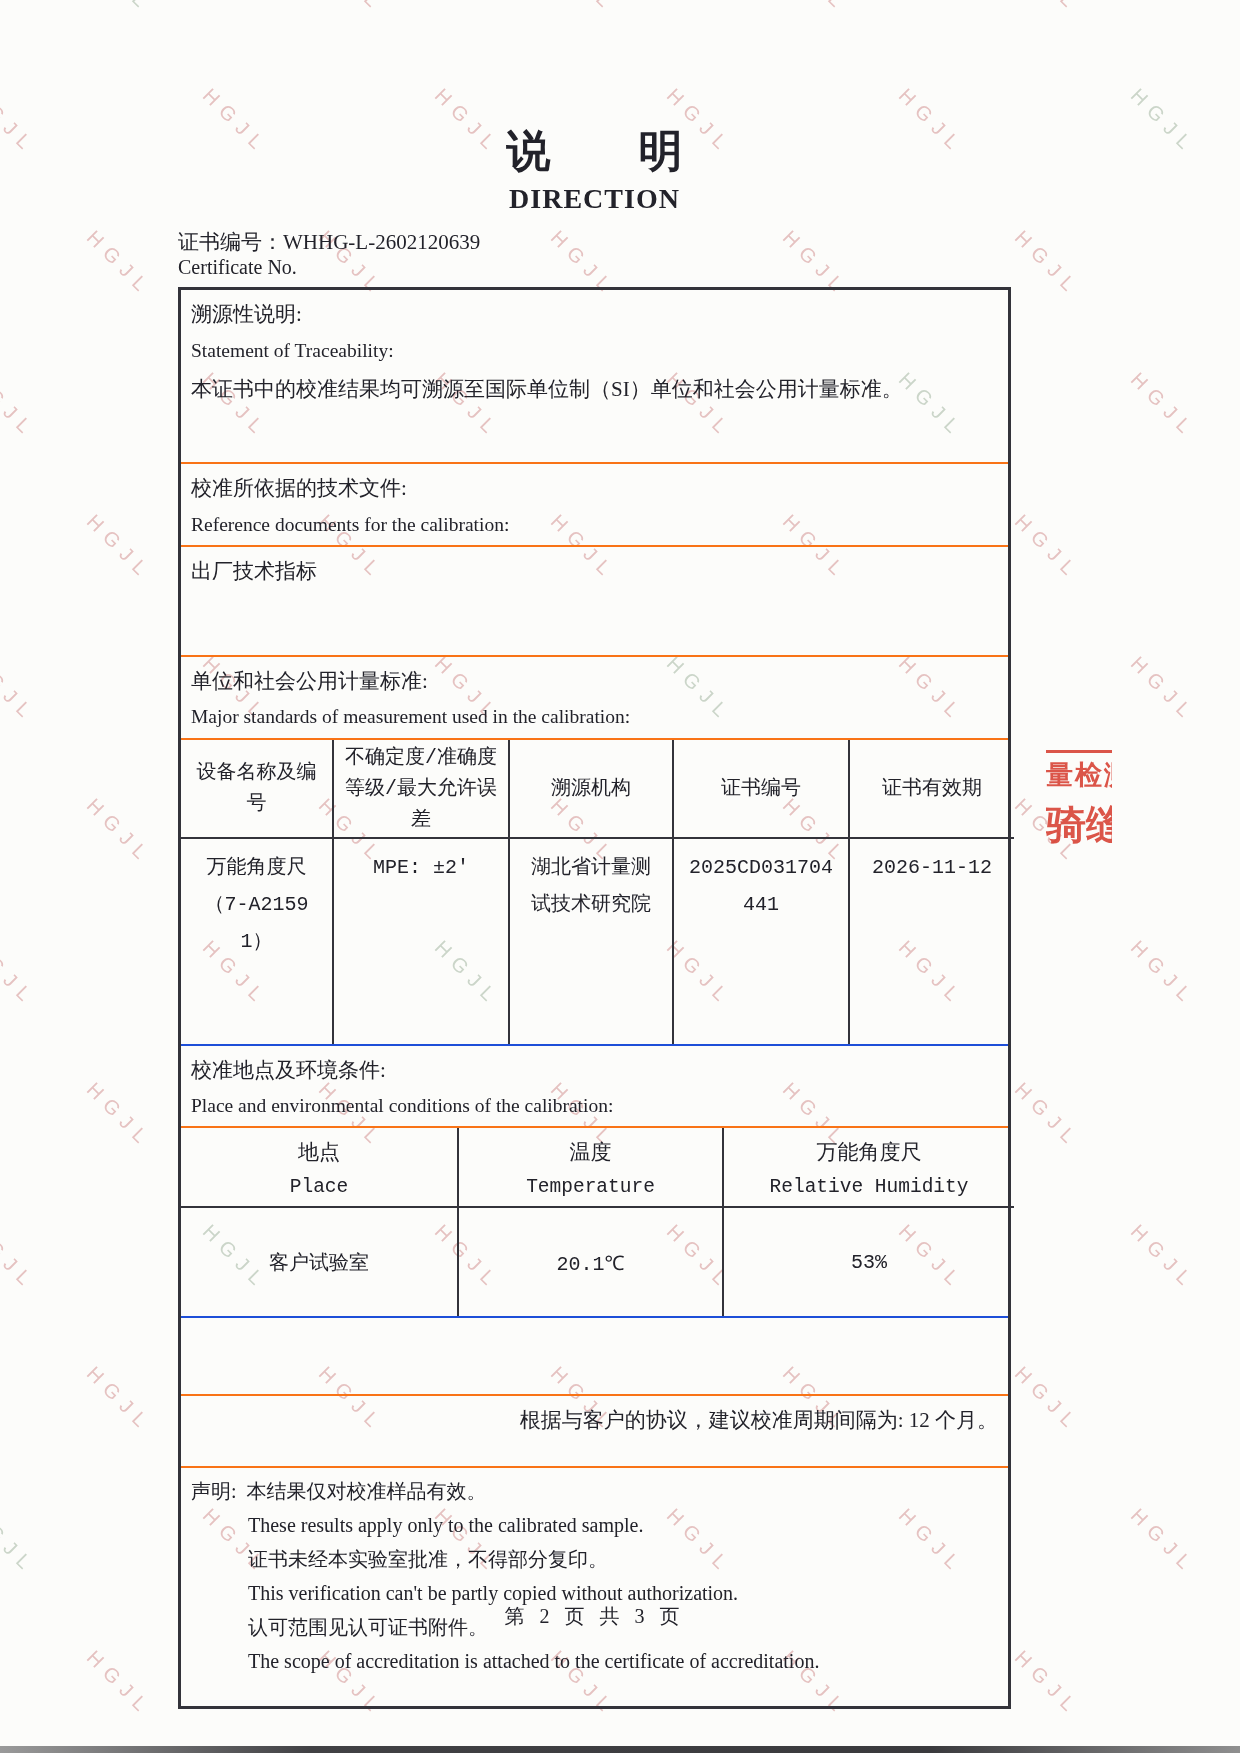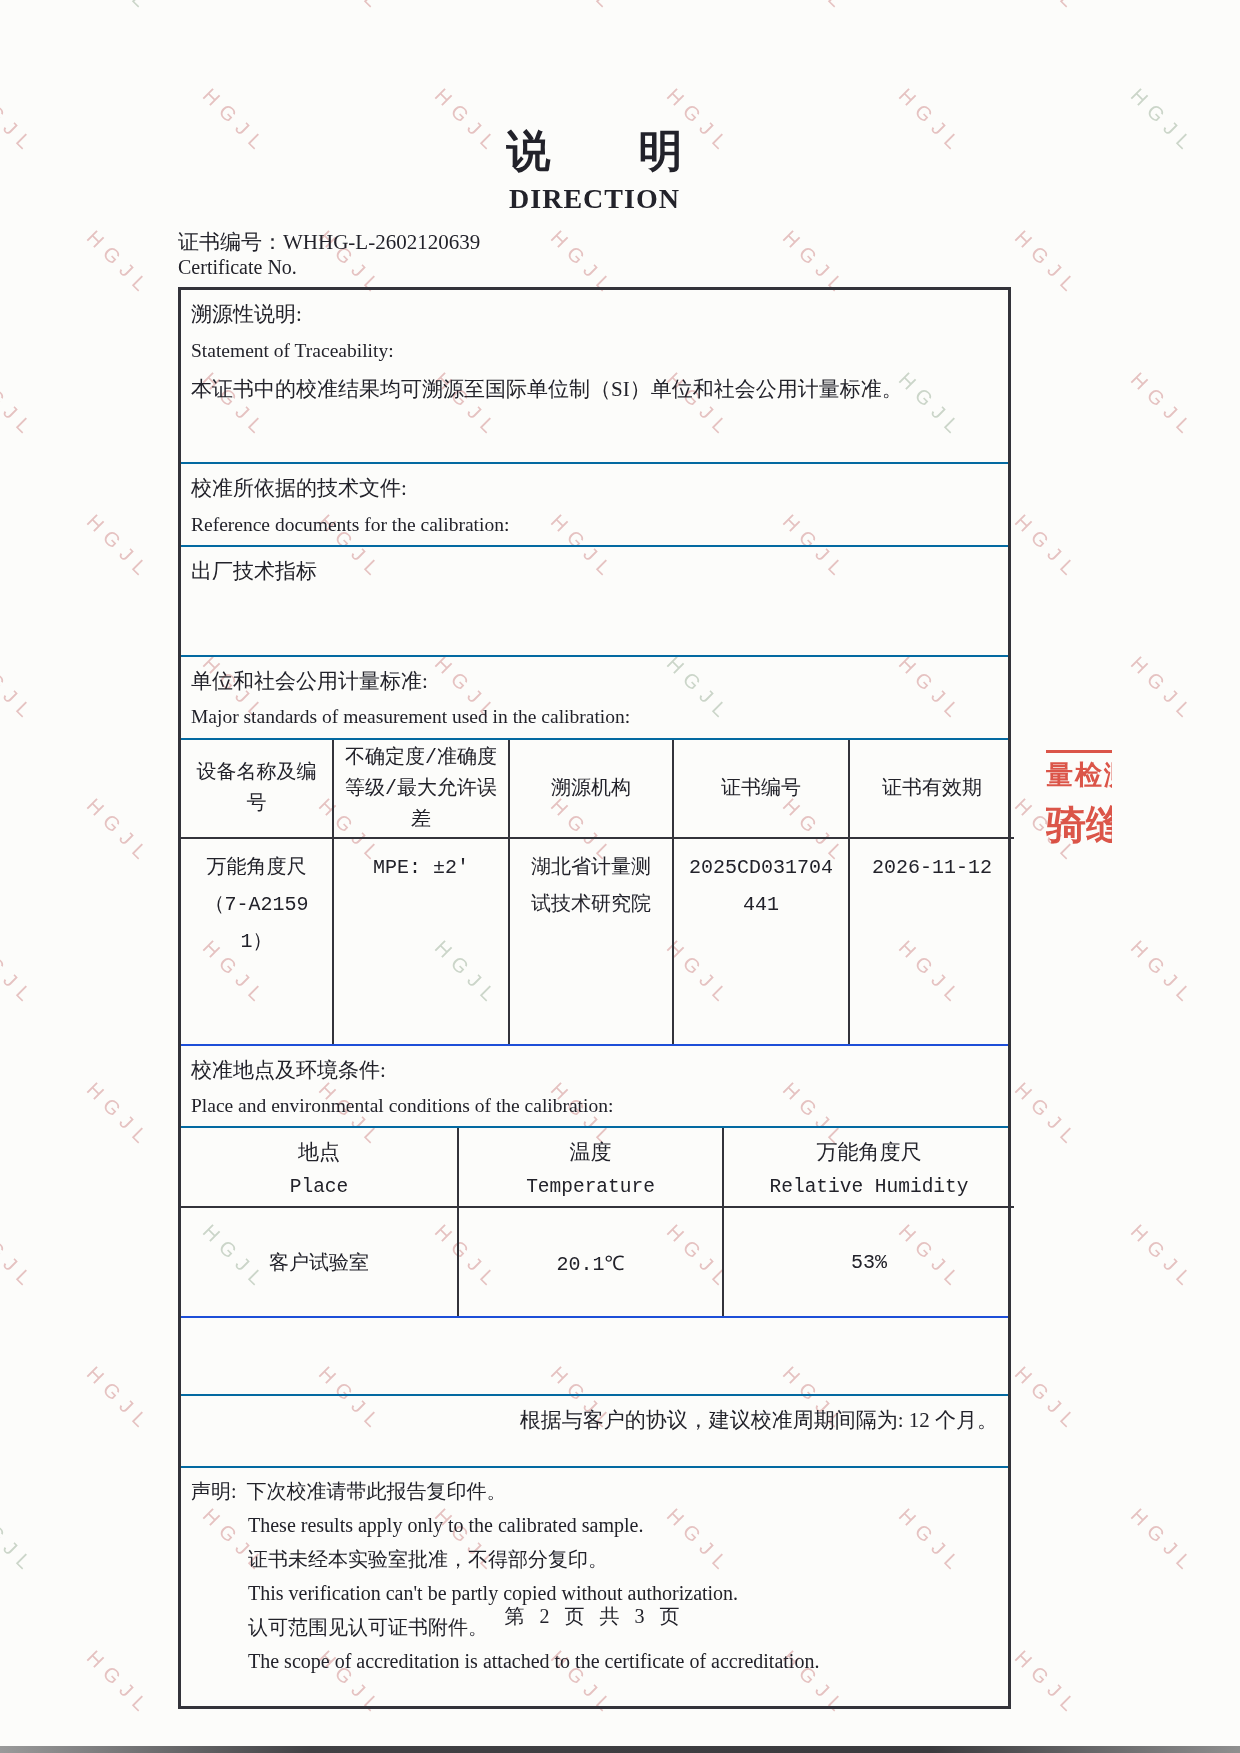--- a/index.html
+++ b/index.html
@@ -16,21 +16,21 @@
     font-size:20px; letter-spacing:8px; transform:rotate(45deg);
     opacity:.5; white-space:nowrap; user-select:none;
   }
   
   .doc { position:absolute; left:178px; top:128px; width:833px; z-index:1; }
   .title-cn { margin:0 0 8px; text-align:center; font-size:44px; font-weight:600; line-height:1.1; }
   .title-en { margin:0 0 14px; text-align:center; font-size:28px; font-weight:700; letter-spacing:1px; line-height:1.1; }
   .certno-cn { font-size:21px; line-height:1.25; }
   .certno-en { font-size:20px; line-height:1.25; margin-bottom:7px; }
   .box { border:3px solid #33333a; }
-  .sec { border-bottom:2px solid #0369a1; padding:6px 10px 8px; }
+  .sec { border-bottom:2px solid #f97316; padding:6px 10px 8px; }
   .sec:last-child { border-bottom:none; }
   .cn  { margin:5px 0 9px; font-size:21px; line-height:1.3; }
   .en  { margin:0; font-size:19.5px; line-height:1.3; }
   .body-line { margin:13px 0 0; font-size:21px; line-height:1.3; }
   .sec.traceability { min-height:158px; }
   .sec.reference    { min-height:64px; }
   .sec.factory      { min-height:94px; }
   .sec.std-label    { min-height:66px; }
   .sec.env-label    { min-height:66px; }
   .sec.remarks      { min-height:62px; }
@@ -250,21 +250,21 @@
 
       <div class="sec remarks">
       </div>
 
       <div class="sec interval">
         <p class="cn">根据与客户的协议，建议校准周期间隔为: 12 个月。</p>
       </div>
 
       <div class="sec statement">
         <div class="stmt-line first">
-          <span class="lbl">声明:</span><span>下次校准请带此报告复印件。</span>
+          <span class="lbl">声明:</span><span>本结果仅对校准样品有效。</span>
         </div>
         <div class="stmt-line indent">These results apply only to the calibrated sample.</div>
         <div class="stmt-line indent">证书未经本实验室批准，不得部分复印。</div>
         <div class="stmt-line indent">This verification can't be partly copied without authorization.</div>
         <div class="stmt-line indent">认可范围见认可证书附件。</div>
         <div class="stmt-line indent">The scope of accreditation is attached to the certificate of accreditation.</div>
       </div>
 
     </div>
   </div>

